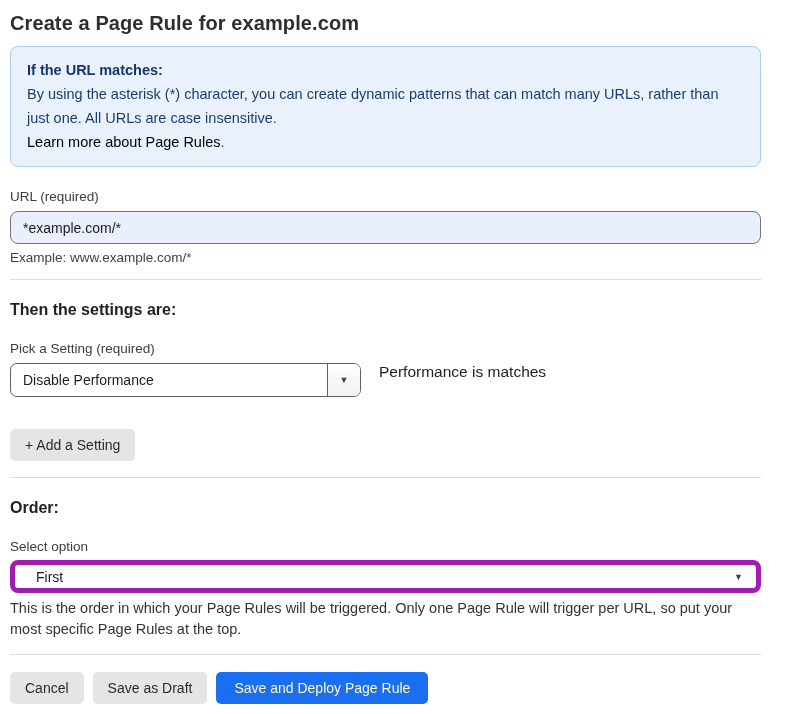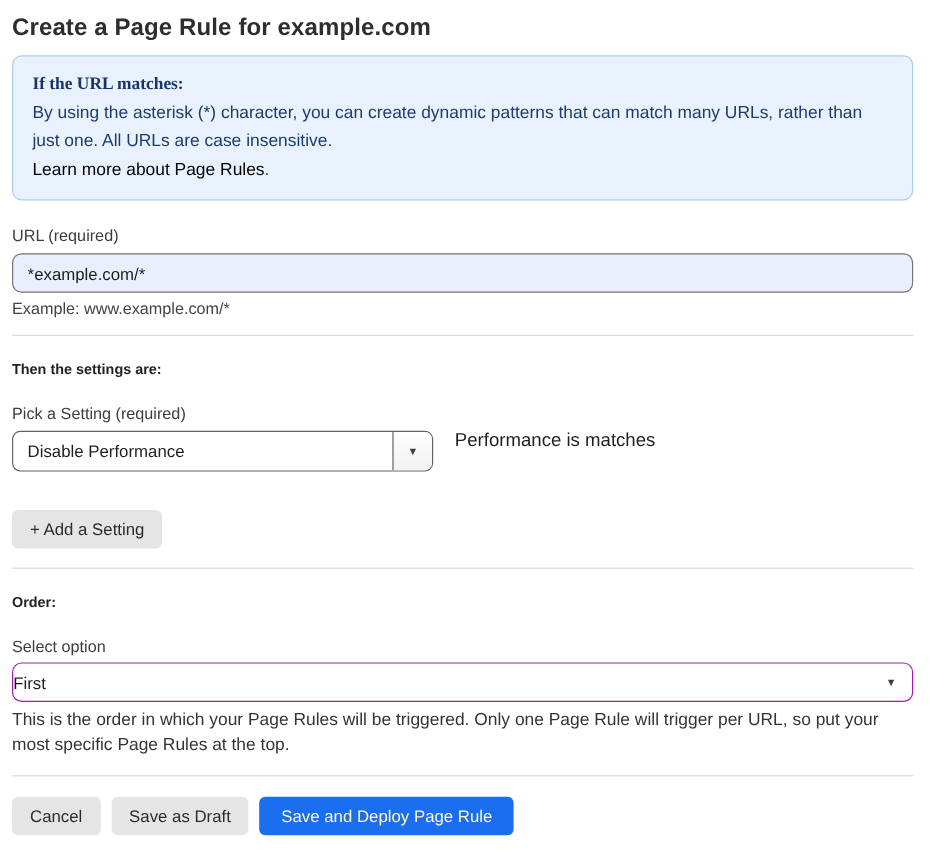--- a/index.html
+++ b/index.html
@@ -25,21 +25,21 @@
   
   .info-box {
     background: #e9f2fc;
     border: 1px solid #abcdee;
     border-radius: 8px;
     padding: 11px 16px 12px 16px;
     color: #1d3c6e;
     font-size: 14.5px;
     line-height: 24px;
   }
-  .info-heading { font-weight: 700; color: #17356b; font-family: Liberation Serif, serif; }
+  .info-heading { font-weight: 700; color: #17356b; }
   .info-body { }
   .info-link-line a {
     color: #000000;
     cursor: pointer;
   }
   .info-link-suffix { color: #1d3c6e; }
   
   .field-label {
     font-size: 13.5px;
     color: #3c3c3c;
@@ -63,21 +63,21 @@
     font-size: 14px;
     color: #1c1c1c;
     outline: none;
   }
   hr.divider {
     border: none;
     border-top: 1px solid #dcdcdc;
     margin-top: 14px;
   }
   .section-heading {
-    font-size: 12px;
+    font-size: 16px;
     font-weight: 700;
     color: #222222;
     margin-top: 21px;
   }
   
   .setting-row {
     display: flex;
     gap: 18px;
   }
   .setting-select {
@@ -129,26 +129,26 @@
   .btn-primary {
     background: #1a6ef0;
     color: #fef9c3;
     padding: 8px 18px;
   }
   
   .order-select {
     position: relative;
     width: 100%;
     height: 33px;
-    border: 1px solid #a21caf;
+    border: 5px solid #a21caf;
     border-radius: 8px;
     background: #ffffff;
     display: flex;
     align-items: center;
-    padding: 0 0;
+    padding: 0 21px;
     font-size: 14px;
     color: #1c1c1c;
     cursor: pointer;
   }
   .order-select-caret {
     position: absolute;
     right: 13px;
     top: 50%;
     transform: translateY(-50%);
     font-size: 9px;

